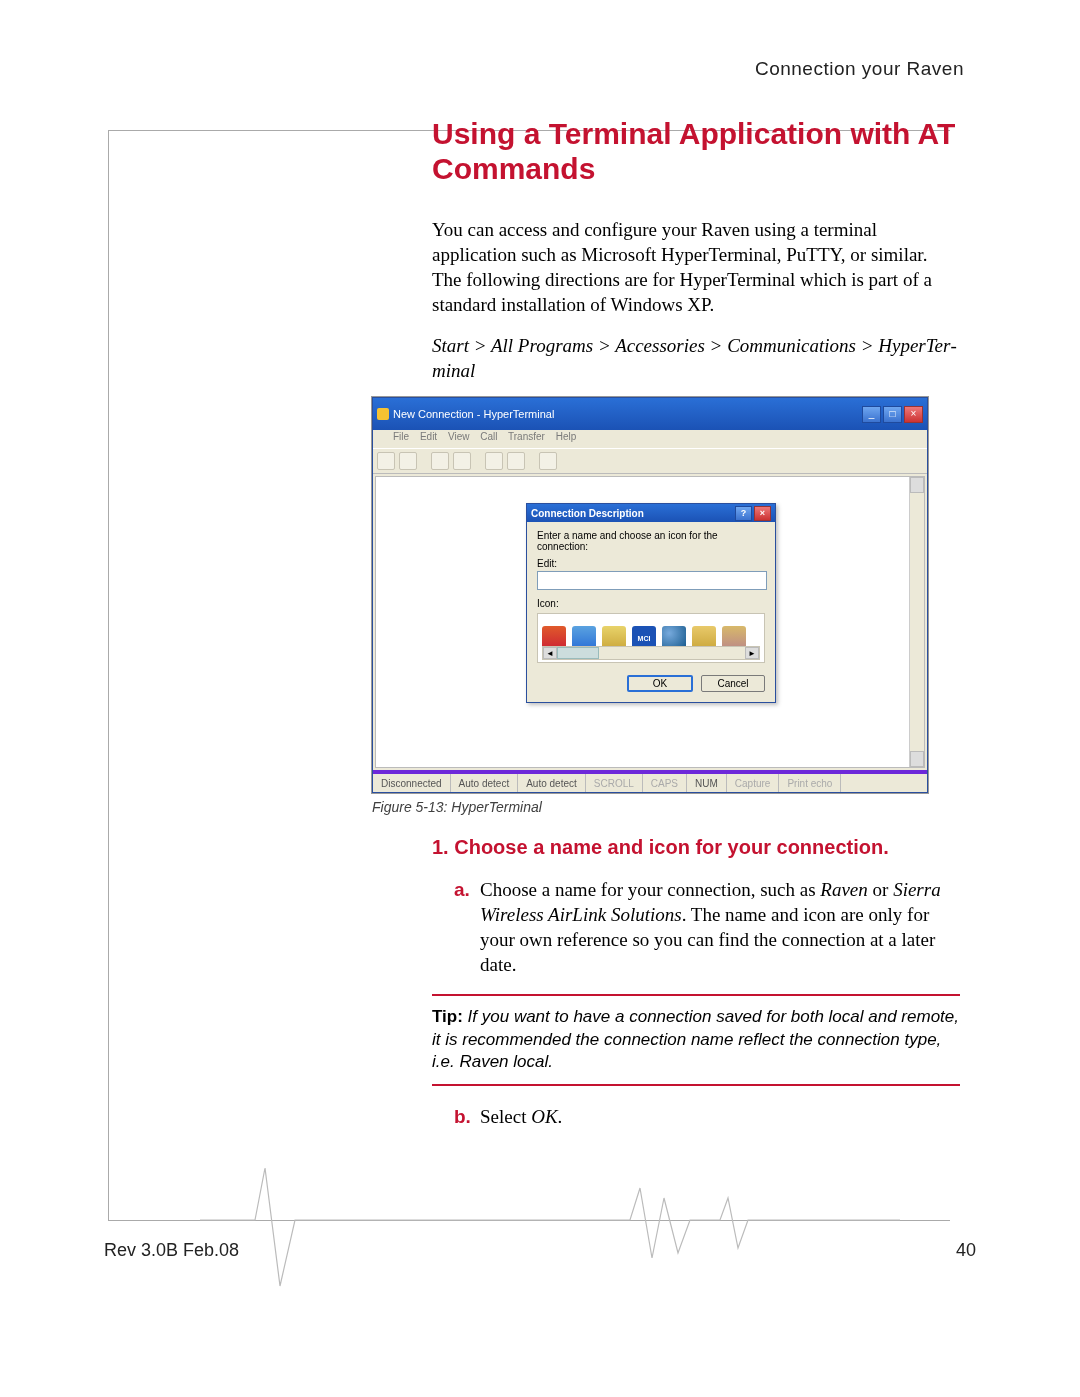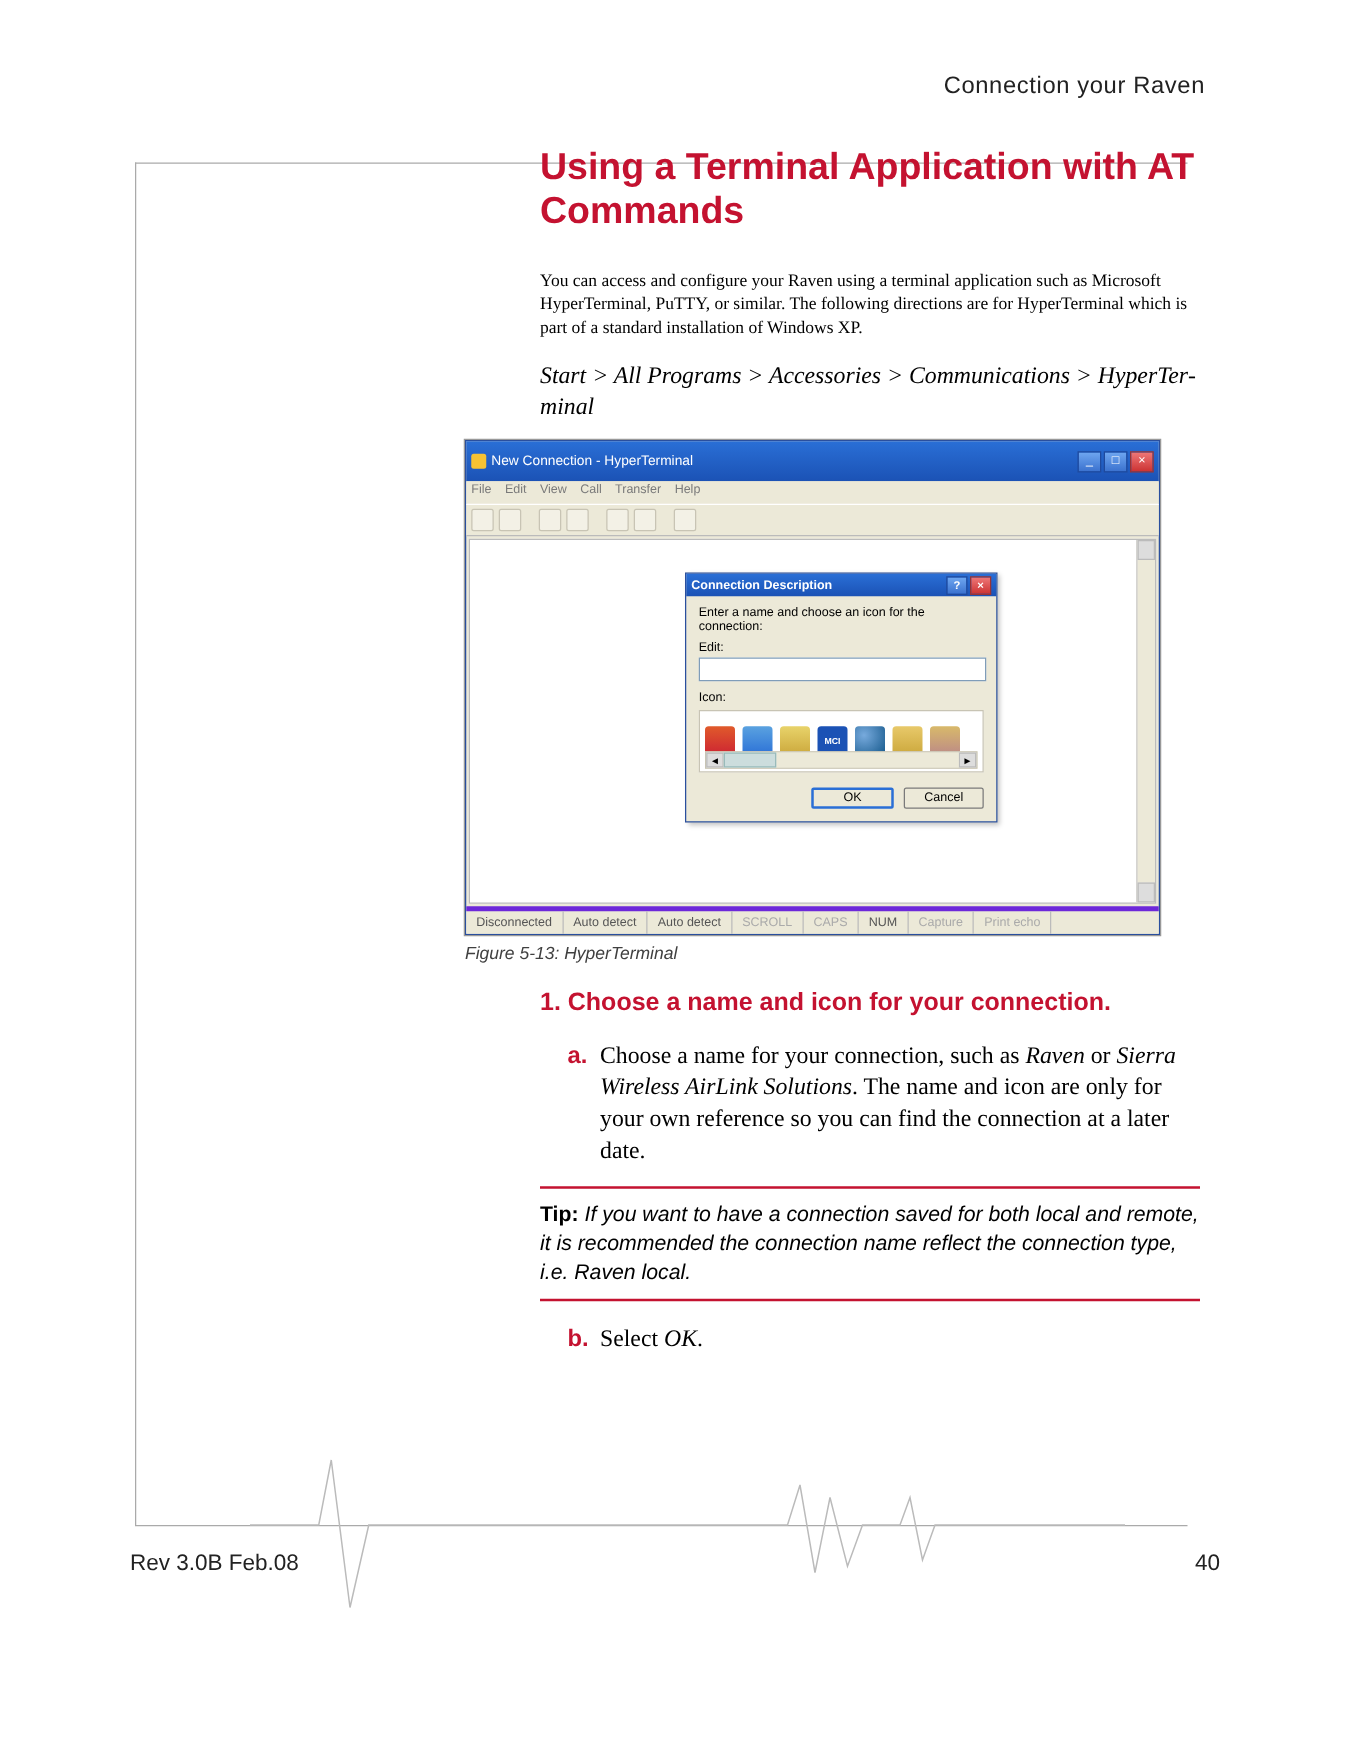--- a/index.html
+++ b/index.html
@@ -58,21 +58,21 @@
   }
   h1.heading {
     font-family: Arial, Helvetica, sans-serif;
     font-weight: bold;
     font-size: 30px;
     color: #c41230;
     margin: 0 0 30px 0;
     line-height: 1.18;
   }
   .body-para {
-    font-size: 14px;
+    font-size: 19px;
     line-height: 1.32;
     margin: 0 0 16px 0;
   }
   .nav-path {
     font-style: italic;
     font-size: 19px;
     line-height: 1.32;
     margin: 0 0 14px 0;
   }
   .fig {
@@ -170,21 +170,21 @@
     width: 17px; height: 15px;
     background: linear-gradient(#6ea6f0,#3b72cf);
     border: 1px solid #1f4a9d;
     margin-left: 2px;
     display:flex; align-items:center; justify-content:center;
     color:#fff; font-size:10px; line-height:1;
   }
   .ht-title .wbtn.close { background: linear-gradient(#e77,#c33); border-color:#933;}
   .ht-menu {
     height: 16px;
-    padding: 1px 4px;
+    padding: 1px 20px;
     color: #7a7a7a;
     background:#ece9d8;
     font-size:10px;
   }
   .ht-menu span { margin-right: 8px; }
   .ht-tool {
     height: 20px;
     background:#ece9d8;
     border-top:1px solid #fff;
     border-bottom:1px solid #bbb;
@@ -197,21 +197,21 @@
     height: 290px;
     position: relative;
     border:1px solid #bbb;
     margin:2px;
   }
   .ht-scroll { position:absolute; right:0; top:0; bottom:0; width:14px; background:#ece9d8; border-left:1px solid #ccc;}
   .ht-scroll .up,.ht-scroll .dn{height:14px;background:#ddd;border:1px solid #bbb;}
   .ht-scroll .dn{position:absolute;bottom:0;left:0;right:0;}
   .dlg {
     position:absolute;
-    left: 172px; top: 26px;
+    left: 150px; top: 26px;
     width: 248px;
     background:#ece9d8;
     border:1px solid #2a4f9e;
     box-shadow: 2px 2px 4px rgba(0,0,0,.25);
     font-size:10px;
   }
   .dlg-title {
     height:18px;
     background: linear-gradient(#2a6fd6,#1b52b5);
     color:#fff; display:flex; align-items:center; padding:0 4px;

